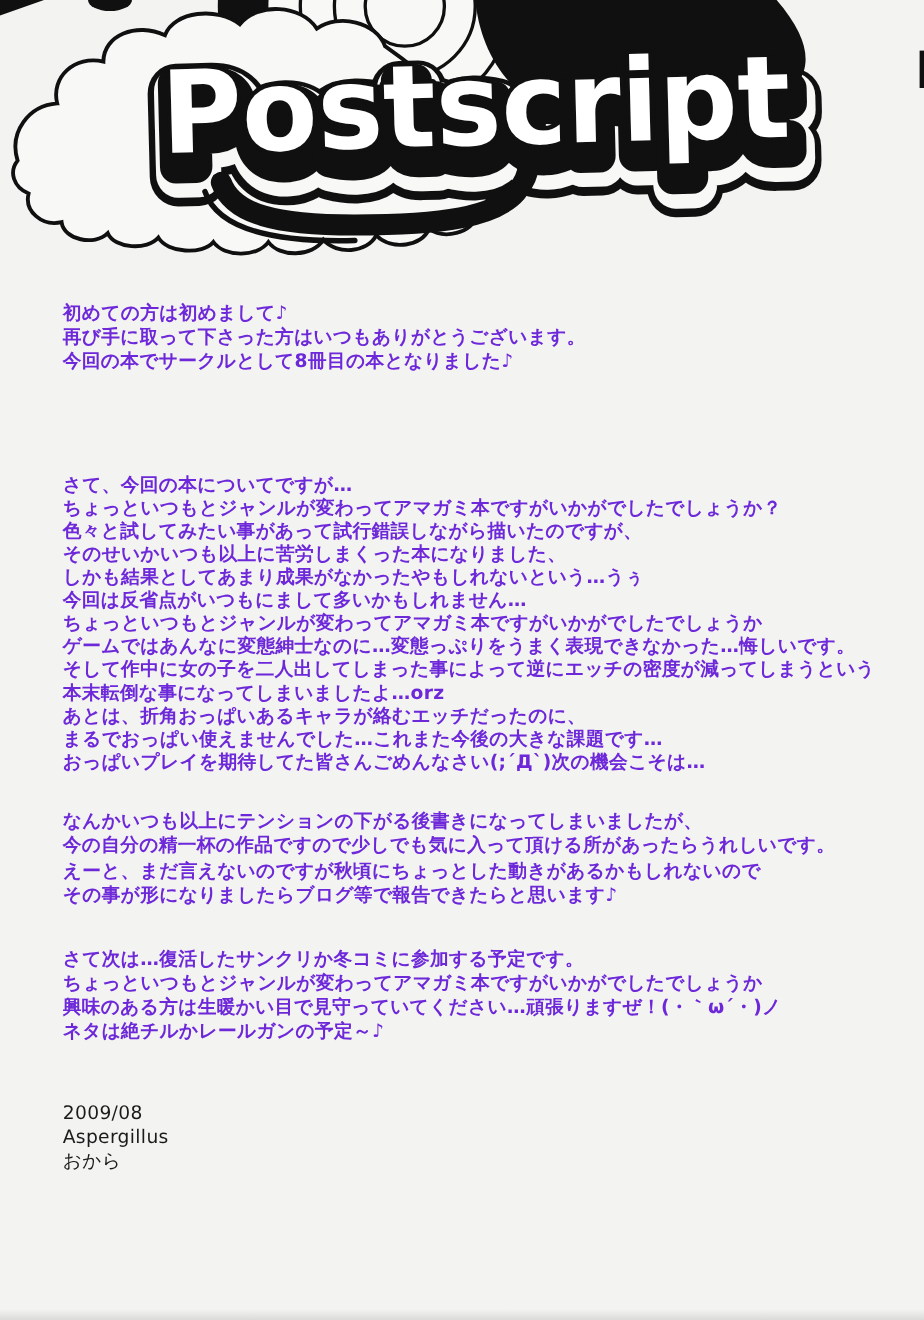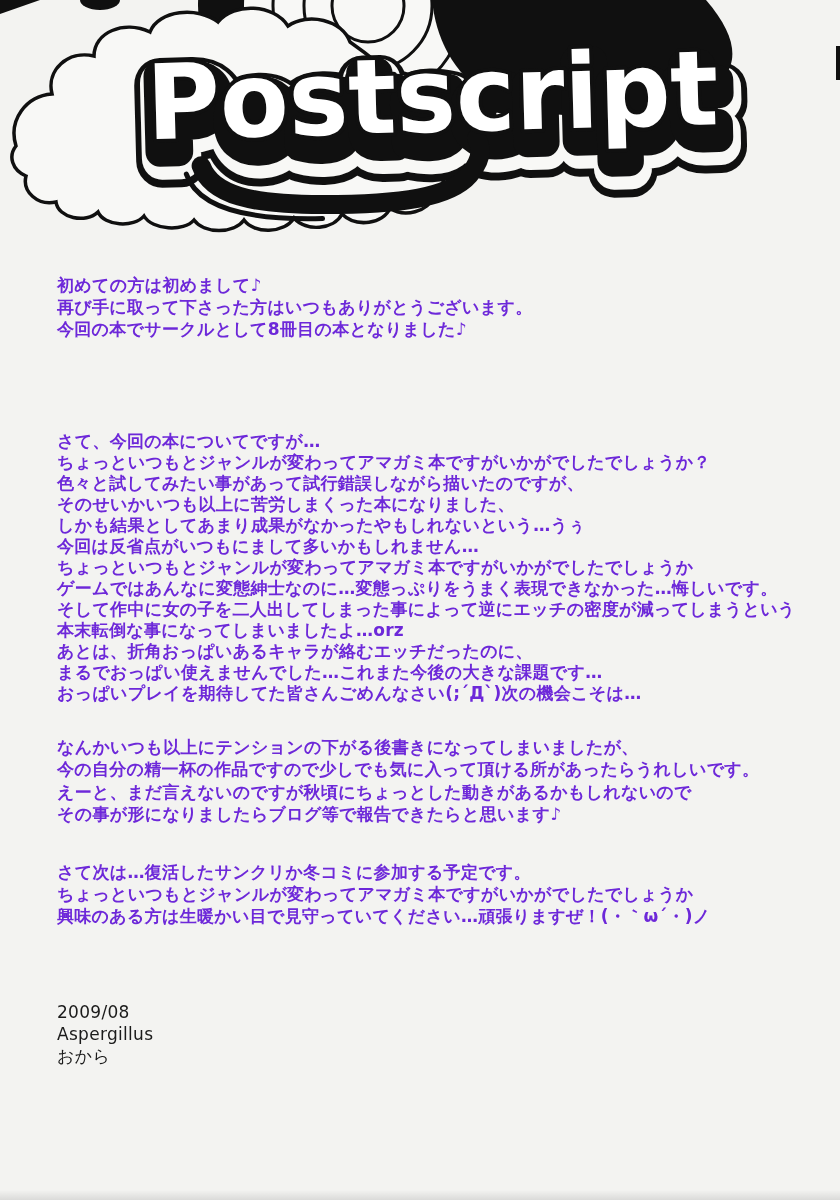--- a/index.html
+++ b/index.html
@@ -126,20 +126,21 @@
 
   <div class="para para-teaser">
       <div>えーと、まだ言えないのですが秋頃にちょっとした動きがあるかもしれないので</div>
       <div>その事が形になりましたらブログ等で報告できたらと思います♪</div>
     </div>
 
   <div class="para para-next-plans">
       <div>さて次は…復活したサンクリか冬コミに参加する予定です。</div>
       <div>ちょっといつもとジャンルが変わってアマガミ本ですがいかがでしたでしょうか</div>
       <div>興味のある方は生暖かい目で見守っていてください…頑張りますぜ！(・｀ω´・)ノ</div>
+      <div>ネタは絶チルかレールガンの予定～♪</div>
     </div>
 
   <div class="credits">
     <div>2009/08</div>
     <div>Aspergillus</div>
     <div>おから</div>
   </div>
 
 </div>
 

